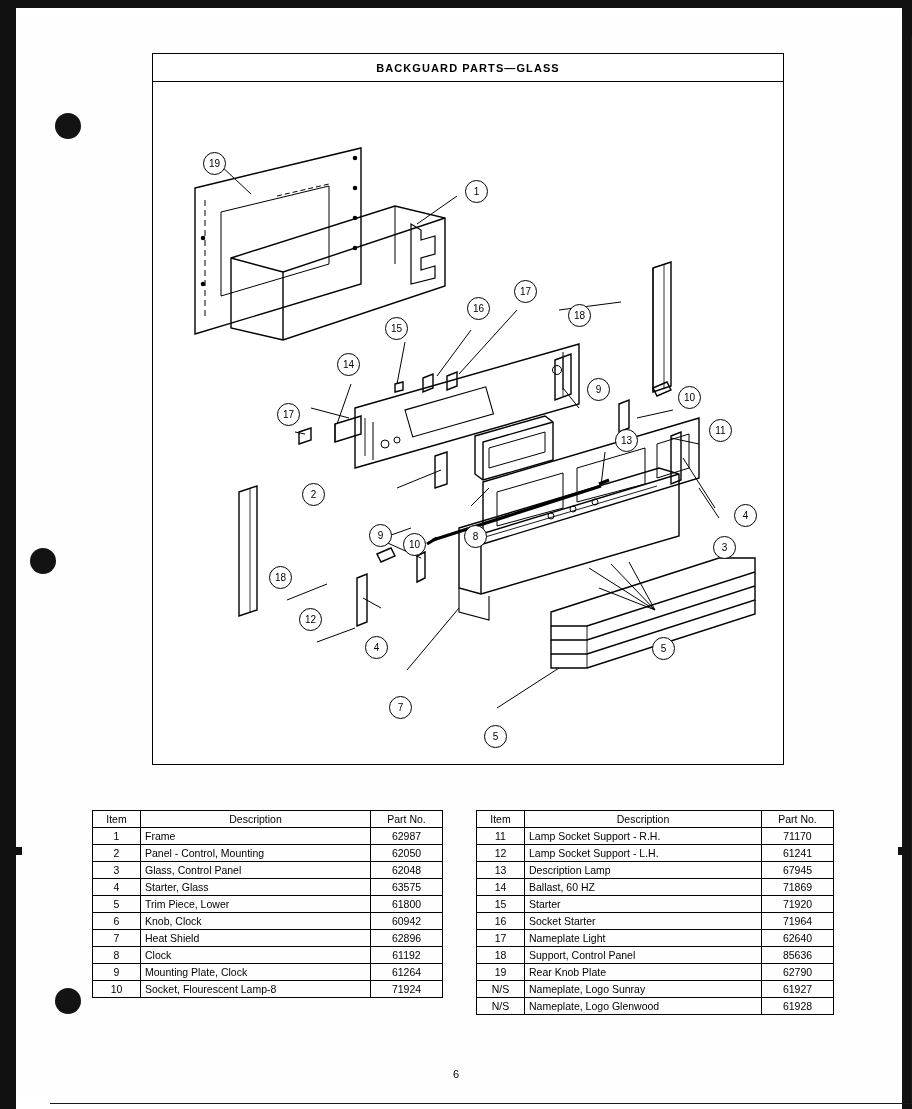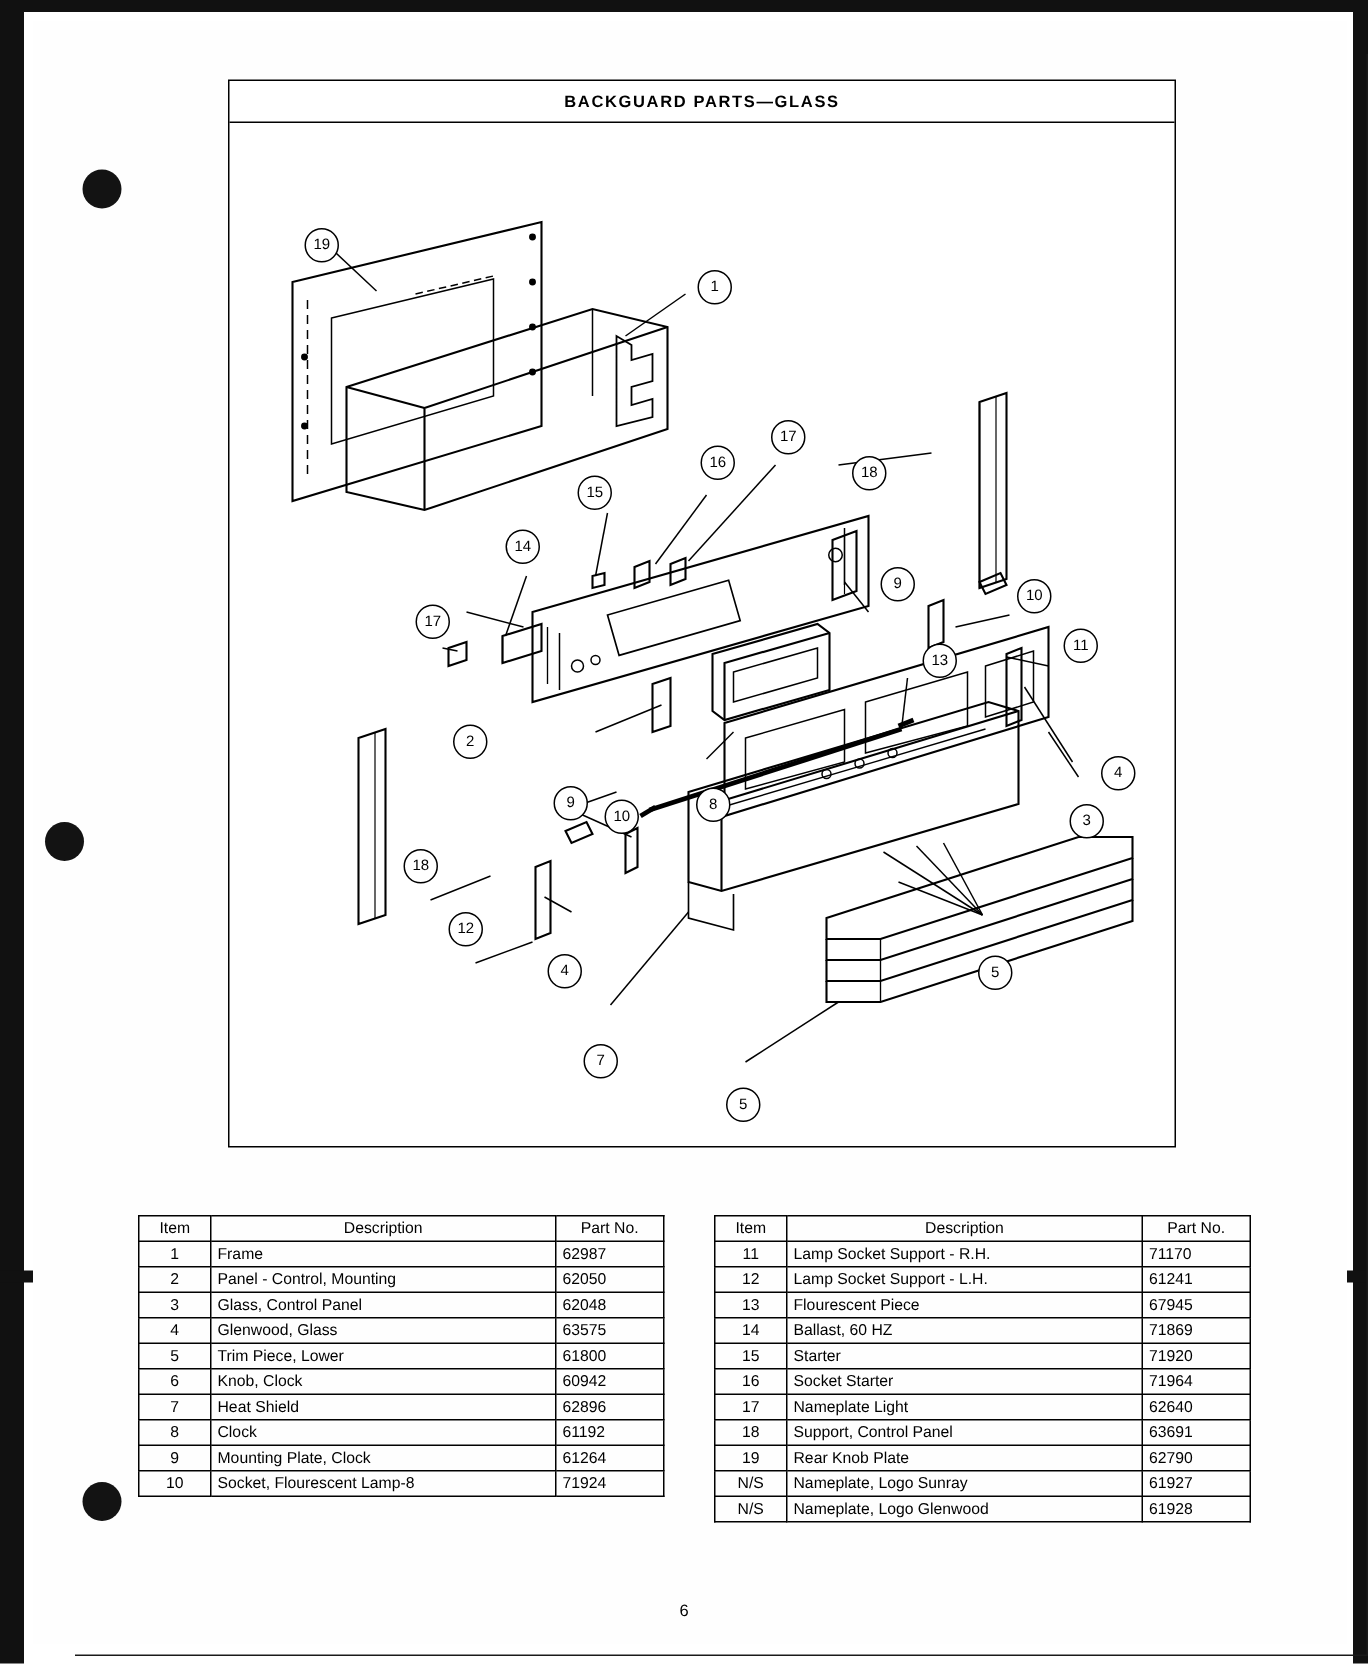--- a/index.html
+++ b/index.html
@@ -136,21 +136,21 @@
     box-sizing: border-box;
     font-weight: normal;
   }
   .parts-table th {
     font-weight: normal;
     text-align: center;
     font-size: 10.5px;
   }
   .col-item { width: 48px; text-align: center; }
   .col-desc { width: 230px; text-align: left; padding-left: 7px; margin-left: 42px; }
-  .col-part { width: 72px; }
+  .col-part { width: 72px; text-align: center; }
   #table-left { left: 92px; top: 810px; }
   #table-right { left: 476px; top: 810px; }
   #table-right .col-desc { width: 237px; }
 
   #page-number {
     position: absolute;
     left: 0; top: 1068px;
     width: 912px;
     text-align: center;
     font-size: 11px;
@@ -349,21 +349,21 @@
         <td class="col-desc">Panel - Control, Mounting</td>
         <td class="col-part">62050</td>
       </tr>
       <tr>
         <td class="col-item">3</td>
         <td class="col-desc">Glass, Control Panel</td>
         <td class="col-part">62048</td>
       </tr>
       <tr>
         <td class="col-item">4</td>
-        <td class="col-desc">Glenwood, Glass</td>
+        <td class="col-desc">Starter, Glass</td>
         <td class="col-part">63575</td>
       </tr>
       <tr>
         <td class="col-item">5</td>
         <td class="col-desc">Trim Piece, Lower</td>
         <td class="col-part">61800</td>
       </tr>
       <tr>
         <td class="col-item">6</td>
         <td class="col-desc">Knob, Clock</td>
@@ -406,21 +406,21 @@
         <td class="col-desc">Lamp Socket Support - R.H.</td>
         <td class="col-part">71170</td>
       </tr>
       <tr>
         <td class="col-item">12</td>
         <td class="col-desc">Lamp Socket Support - L.H.</td>
         <td class="col-part">61241</td>
       </tr>
       <tr>
         <td class="col-item">13</td>
-        <td class="col-desc">Flourescent Piece</td>
+        <td class="col-desc">Description Lamp</td>
         <td class="col-part">67945</td>
       </tr>
       <tr>
         <td class="col-item">14</td>
         <td class="col-desc">Ballast, 60 HZ</td>
         <td class="col-part">71869</td>
       </tr>
       <tr>
         <td class="col-item">15</td>
         <td class="col-desc">Starter</td>
@@ -432,21 +432,21 @@
         <td class="col-part">71964</td>
       </tr>
       <tr>
         <td class="col-item">17</td>
         <td class="col-desc">Nameplate Light</td>
         <td class="col-part">62640</td>
       </tr>
       <tr>
         <td class="col-item">18</td>
         <td class="col-desc">Support, Control Panel</td>
-        <td class="col-part">63691</td>
+        <td class="col-part">85636</td>
       </tr>
       <tr>
         <td class="col-item">19</td>
         <td class="col-desc">Rear Knob Plate</td>
         <td class="col-part">62790</td>
       </tr>
       <tr>
         <td class="col-item">N/S</td>
         <td class="col-desc">Nameplate, Logo Sunray</td>
         <td class="col-part">61927</td>

